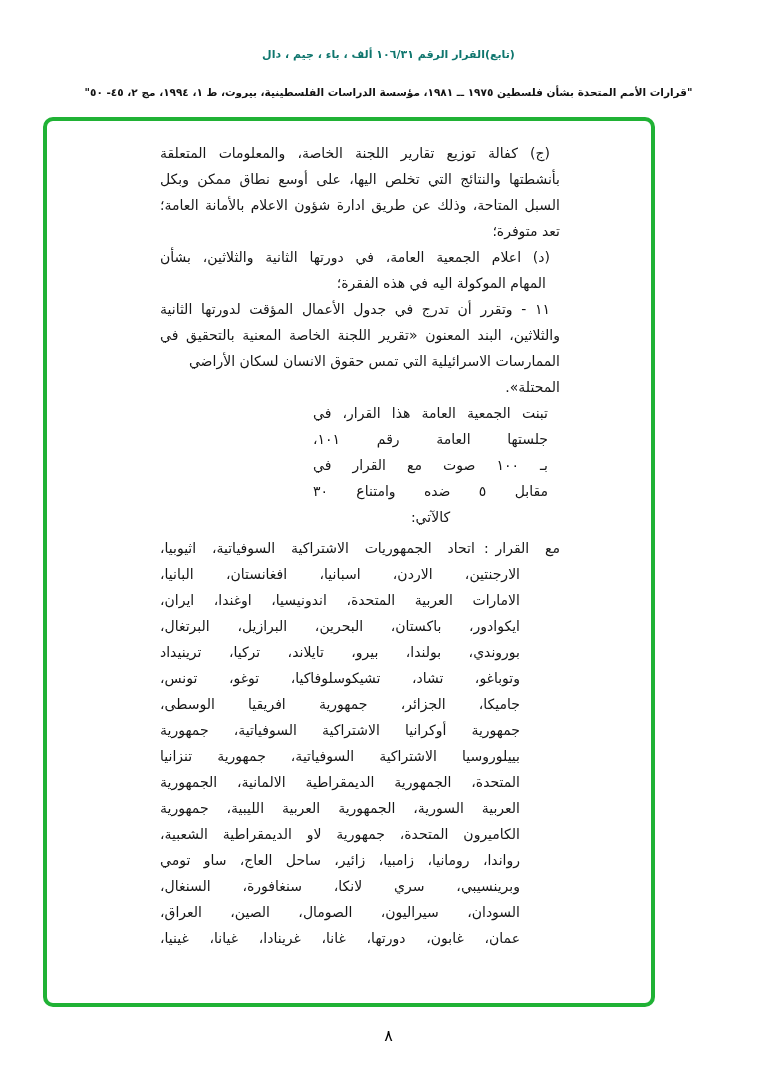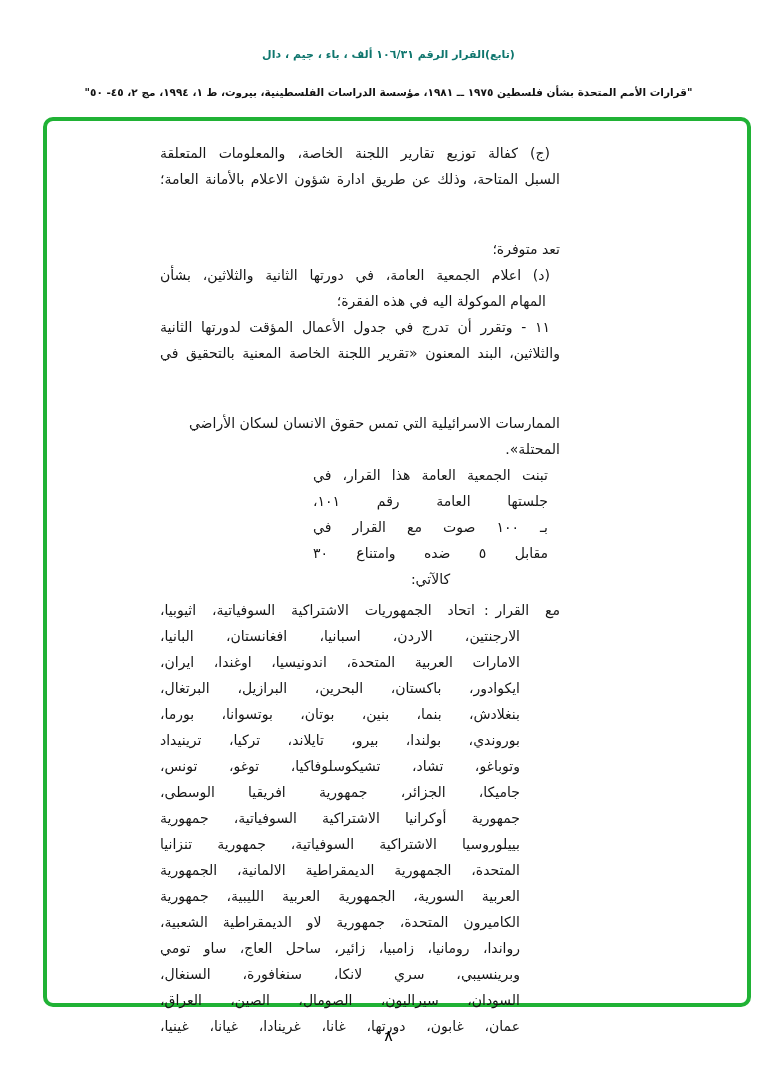--- a/index.html
+++ b/index.html
@@ -18,36 +18,36 @@
     font-size:11px;font-weight:700;color:#0f766e;
   }
   .hdr-source{
     position:absolute;top:86px;left:0;width:100%;
     direction:rtl;text-align:center;
     font-size:10.5px;font-weight:700;color:#111;
   }
   
   .frame{
     position:absolute;left:43px;top:117px;
-    width:708px;height:890px;
+    width:612px;height:890px;
     box-sizing:border-box;
     border:4px solid #20b235;
     border-radius:10px;
     padding-left:20px;
   }
   
   .main{
     position:absolute;left:113px;top:19px;
     width:400px;
     direction:rtl;
     font-size:14px;line-height:26px;
     color:#161616;
   }
   .ln{text-align:justify;text-align-last:justify;}
-  .ln.end{text-align:right;text-align-last:right;margin-top:44px;}
+  .ln.end{text-align:right;text-align-last:right;}
   .ln.first{text-indent:10px;}
   .ln.inset{padding-right:14px;text-align:left;text-align-last:right;}
   
   .vote{
     width:235px;margin:0 12px 0 auto;
   }
   .vote .ln{text-align:justify;text-align-last:justify;}
   .vote .ln.center{text-align:right;text-align-last:center;}
   
   .vlist{margin-top:5px;}
@@ -65,20 +65,21 @@
 <div class="page">
 
   <div class="hdr-title">(تابع)القرار الرقم ١٠٦/٣١ ألف ، باء ، جيم ، دال</div>
   <div class="hdr-source">"قرارات الأمم المتحدة بشأن فلسطين ١٩٧٥ ــ ١٩٨١، مؤسسة الدراسات الفلسطينية، بيروت، ط ١، ١٩٩٤، مج ٢، ٤٥- ٥٠"</div>
 
   <div class="frame">
     <div class="main">
 
       <div>
         <div class="ln first">(ج) كفالة توزيع تقارير اللجنة الخاصة، والمعلومات المتعلقة</div>
+        <div class="ln">بأنشطتها والنتائج التي تخلص اليها، على أوسع نطاق ممكن وبكل</div>
         <div class="ln">السبل المتاحة، وذلك عن طريق ادارة شؤون الاعلام بالأمانة العامة؛</div>
         <div class="ln end">تعد متوفرة؛</div>
       </div>
 
       <div>
         <div class="ln first">(د) اعلام الجمعية العامة، في دورتها الثانية والثلاثين، بشأن</div>
         <div class="ln inset">المهام الموكولة اليه في هذه الفقرة؛</div>
       </div>
 
       <div>
@@ -95,21 +96,20 @@
         <div class="ln center">كالآتي:</div>
       </div>
 
       <div class="vlist">
         <div class="ln lead">
           <span>مع القرار</span><span class="sep">:</span><span>اتحاد الجمهوريات الاشتراكية السوفياتية، اثيوبيا،</span>
         </div>
         <div class="ln cont">الارجنتين، الاردن، اسبانيا، افغانستان، البانيا،</div>
         <div class="ln cont">الامارات العربية المتحدة، اندونيسيا، اوغندا، ايران،</div>
         <div class="ln cont">ايكوادور، باكستان، البحرين، البرازيل، البرتغال،</div>
-        <div class="ln cont">بنغلادش، بنما، بنين، بوتان، بوتسوانا، بورما،</div>
         <div class="ln cont">بوروندي، بولندا، بيرو، تايلاند، تركيا، ترينيداد</div>
         <div class="ln cont">وتوباغو، تشاد، تشيكوسلوفاكيا، توغو، تونس،</div>
         <div class="ln cont">جاميكا، الجزائر، جمهورية افريقيا الوسطى،</div>
         <div class="ln cont">جمهورية أوكرانيا الاشتراكية السوفياتية، جمهورية</div>
         <div class="ln cont">بييلوروسيا الاشتراكية السوفياتية، جمهورية تنزانيا</div>
         <div class="ln cont">المتحدة، الجمهورية الديمقراطية الالمانية، الجمهورية</div>
         <div class="ln cont">العربية السورية، الجمهورية العربية الليبية، جمهورية</div>
         <div class="ln cont">الكاميرون المتحدة، جمهورية لاو الديمقراطية الشعبية،</div>
         <div class="ln cont">رواندا، رومانيا، زامبيا، زائير، ساحل العاج، ساو تومي</div>
         <div class="ln cont">وبرينسيبي، سري لانكا، سنغافورة، السنغال،</div>

